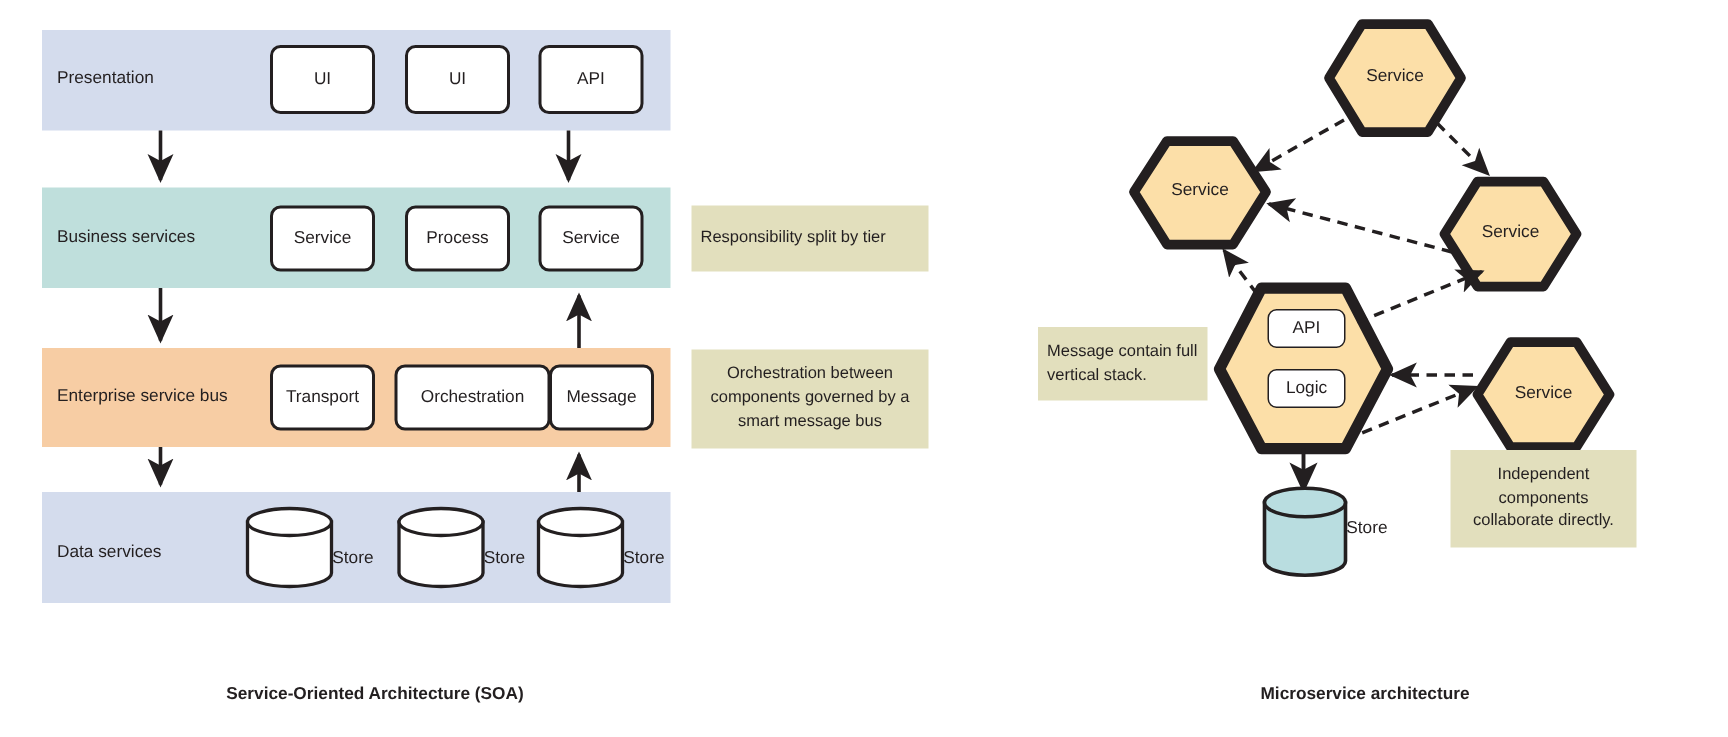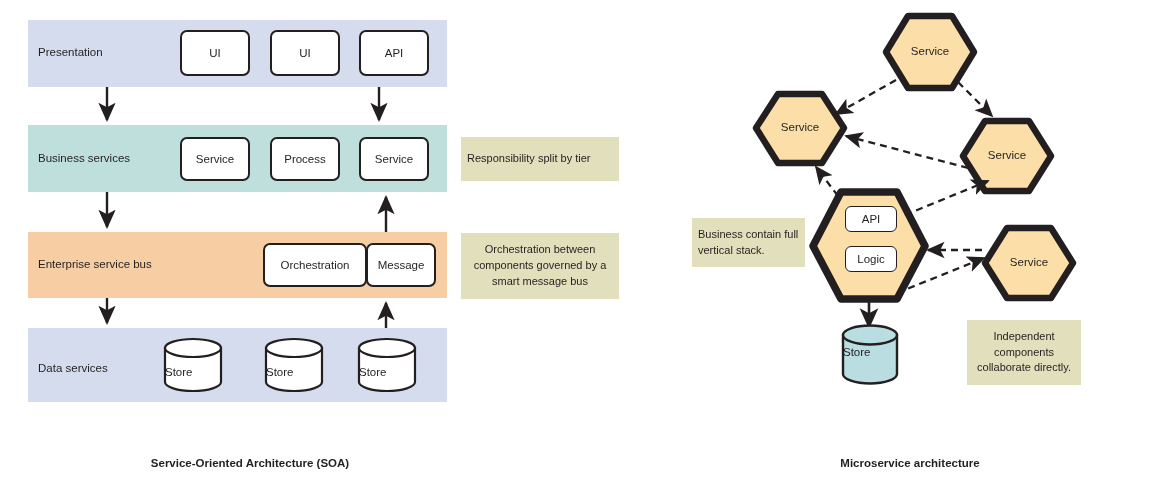--- a/index.html
+++ b/index.html
@@ -36,21 +36,21 @@
     position:absolute;font-size:11.5px;color:#231f20;white-space:nowrap;
     text-align:center;pointer-events:none;
   }
   .inner-box{
     position:absolute;background:#ffffff;border:1.8px solid #231f20;
     border-radius:6px;display:flex;align-items:center;justify-content:center;
     font-size:11.5px;color:#231f20;box-sizing:border-box;white-space:nowrap;
   }
   .cyl-label{
     position:absolute;font-size:11.5px;color:#231f20;white-space:nowrap;
-    text-align:left;pointer-events:none;
+    text-align:right;pointer-events:none;padding-left:28px;
   }
 </style>
 </head>
 <body>
 
 <div class="canvas">
 
   <svg class="layer" viewBox="0 0 1152 491" xmlns="http://www.w3.org/2000/svg">
     <defs>
       <marker id="ahead" markerWidth="9" markerHeight="9" refX="7.2" refY="4" orient="auto" markerUnits="strokeWidth">
@@ -120,39 +120,40 @@
   <div class="band-label" style="left:38px;top:362px;">Data services</div>
 
   <div class="node-box" style="left:180px;top:30px;width:70px;height:46px;">UI</div>
   <div class="node-box" style="left:270px;top:30px;width:70px;height:46px;">UI</div>
   <div class="node-box" style="left:359px;top:30px;width:70px;height:46px;">API</div>
 
   <div class="node-box" style="left:180px;top:137px;width:70px;height:44px;">Service</div>
   <div class="node-box" style="left:270px;top:137px;width:70px;height:44px;">Process</div>
   <div class="node-box" style="left:359px;top:137px;width:70px;height:44px;">Service</div>
 
+  <div class="node-box" style="left:180px;top:243px;width:70px;height:44px;">Transport</div>
   <div class="node-box" style="left:263px;top:243px;width:104px;height:44px;">Orchestration</div>
   <div class="node-box" style="left:366px;top:243px;width:70px;height:44px;">Message</div>
 
   <div class="cyl-label" style="left:165px;top:366px;width:56px;">Store</div>
   <div class="cyl-label" style="left:266px;top:366px;width:56px;">Store</div>
   <div class="cyl-label" style="left:359px;top:366px;width:56px;">Store</div>
 
   <div class="callout left-align" style="left:461px;top:137px;width:158px;height:44px;">Responsibility split by tier</div>
   <div class="callout" style="left:461px;top:233px;width:158px;height:66px;">Orchestration between components governed by a smart message bus</div>
 
   <div class="hex-label" style="left:886px;top:45px;width:88px;">Service</div>
   <div class="hex-label" style="left:756px;top:121px;width:88px;">Service</div>
   <div class="hex-label" style="left:963px;top:149px;width:88px;">Service</div>
   <div class="hex-label" style="left:985px;top:256px;width:88px;">Service</div>
 
   <div class="inner-box" style="left:845px;top:206px;width:52px;height:26px;">API</div>
   <div class="inner-box" style="left:845px;top:246px;width:52px;height:26px;text-align:right;">Logic</div>
 
   <div class="cyl-label" style="left:843px;top:346px;width:54px;">Store</div>
 
-  <div class="callout left-align" style="left:692px;top:218px;width:113px;height:49px;">Business contain full vertical stack.</div>
-  <div class="callout" style="left:967px;top:320px;width:114px;height:65px;">Independent components collaborate directly.</div>
+  <div class="callout left-align" style="left:692px;top:218px;width:113px;height:49px;">Message contain full vertical stack.</div>
+  <div class="callout" style="left:967px;top:300px;width:124px;height:65px;">Independent components collaborate directly.</div>
 
   <div class="caption" style="left:785px;top:457px;width:250px;">Microservice architecture</div>
   <div class="caption" style="left:105px;top:457px;width:290px;">Service-Oriented Architecture (SOA)</div>
 
 </div>
 
 </body></html>

